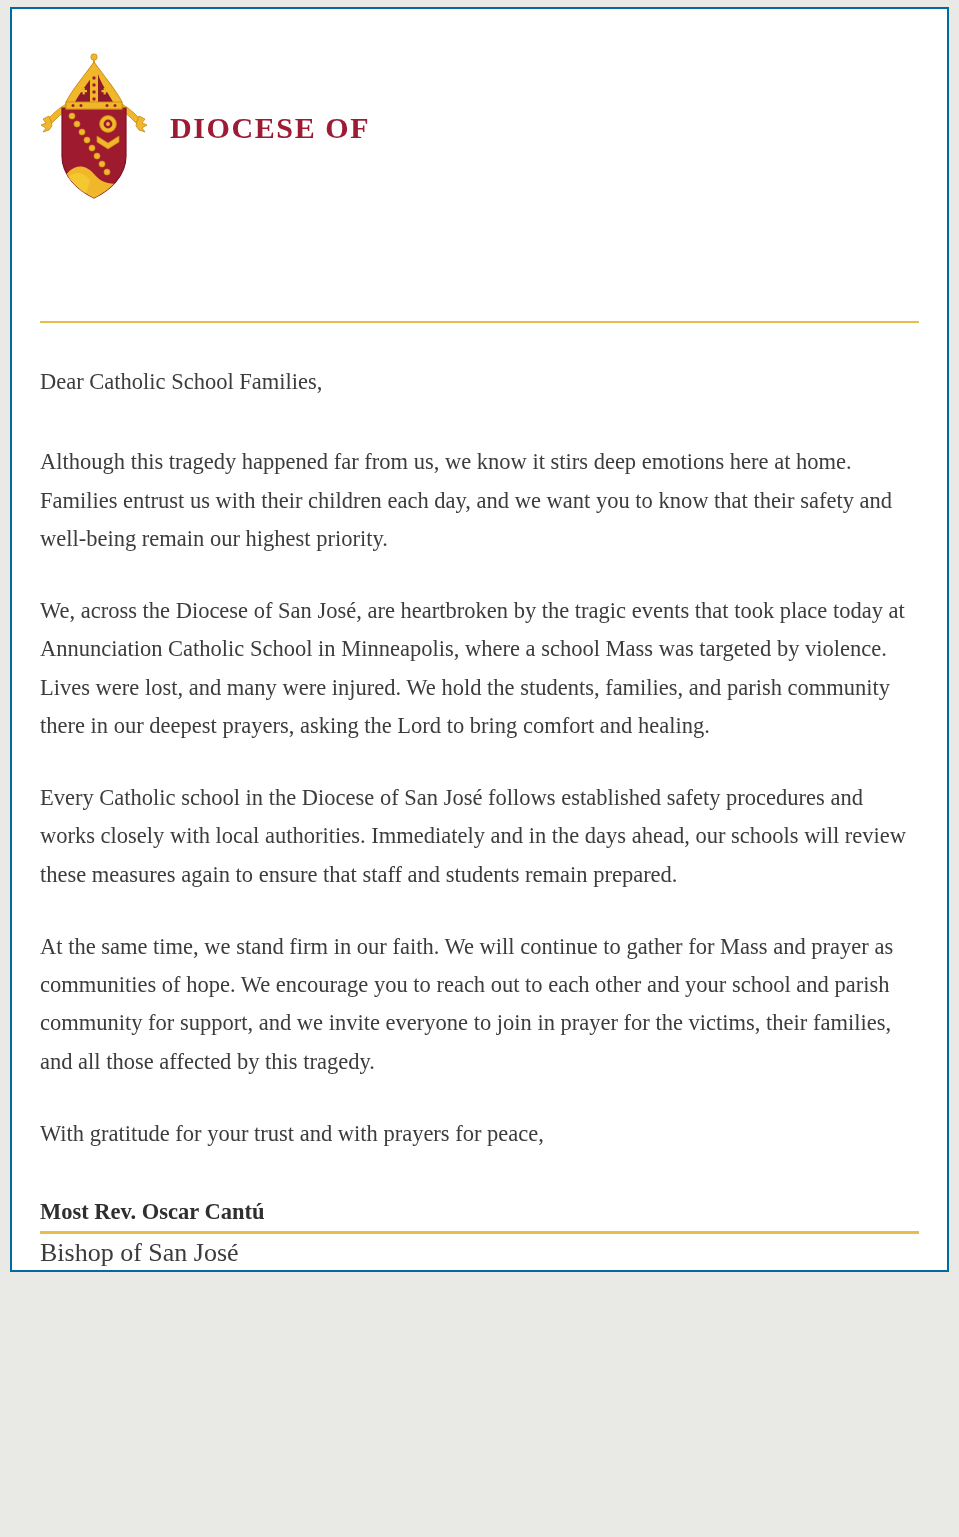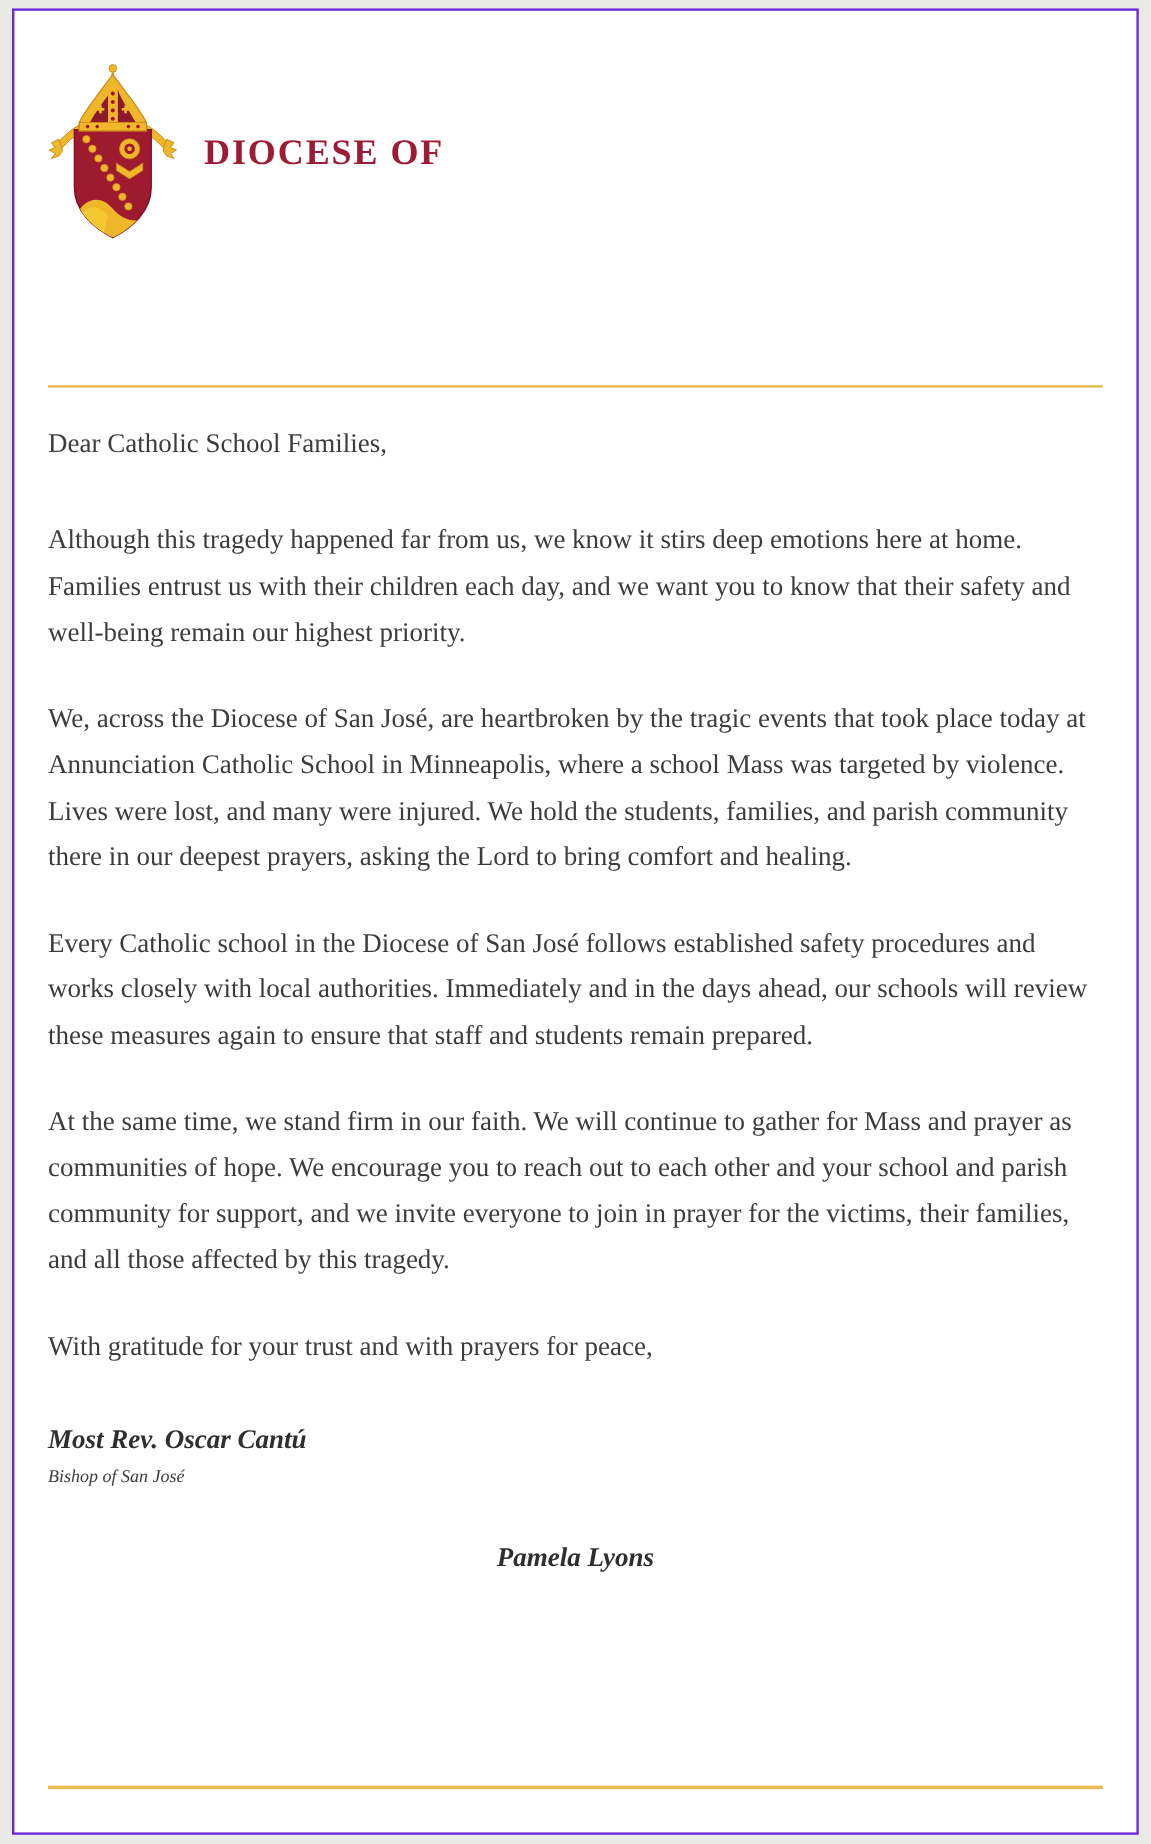--- a/index.html
+++ b/index.html
@@ -14,23 +14,23 @@
     background: #e9eae6;
     font-family: "Liberation Serif", "DejaVu Serif", serif;
     overflow: hidden;
   }
 
   .page-frame {
     position: absolute;
     left: 10px;
     top: 7px;
     width: 939px;
-    height: 1522px;
+    height: 1265px;
     background: #ffffff;
-    border: 2px solid #6d28d9;
+    border: 2px solid #0369a1;
     overflow: hidden;
   }
 
   
   .letterhead {
     position: relative;
     padding: 22px 28px 0 28px;
     height: 290px;
   }
 
@@ -82,47 +82,47 @@
 
   .rule-gold {
     height: 0;
     border: 0;
     border-top: 2px solid #e9bc4e;
     margin: 22px 28px 0 28px;
   }
 
   
   .letter-body {
-    padding: 28px 28px 0 28px;
+    padding: 40px 28px 0 28px;
     color: #3a3a3a;
   }
 
   .letter-body p {
     margin: 0 0 34px 0;
     font-size: 22.5px;
     line-height: 1.70;
     color: #3c3c3c;
     font-family: "Liberation Serif", "DejaVu Serif", serif;
   }
 
   .letter-body p.salutation { margin-bottom: 42px; }
   .letter-body p.closing { margin-bottom: 40px; }
 
-  .sig-block { margin: 0 0 34px 0; font-style: italic; }
+  .sig-block { margin: 0 0 34px 0; }
   .sig-block:last-child { margin-bottom: 0; text-align: center; }
 
   .sig-name {
     font-size: 22.5px;
     line-height: 1.70;
     font-weight: 700;
     color: #2f2f2f;
     font-family: "Liberation Serif", "DejaVu Serif", serif;
   }
   .sig-role {
-    font-size: 15px;
+    font-size: 26px;
     line-height: 1.70;
     color: #3c3c3c;
     font-family: "Liberation Serif", "DejaVu Serif", serif;
   }
 
   .rule-footer {
     position: absolute;
     left: 28px;
     right: 28px;
     bottom: 28px;

